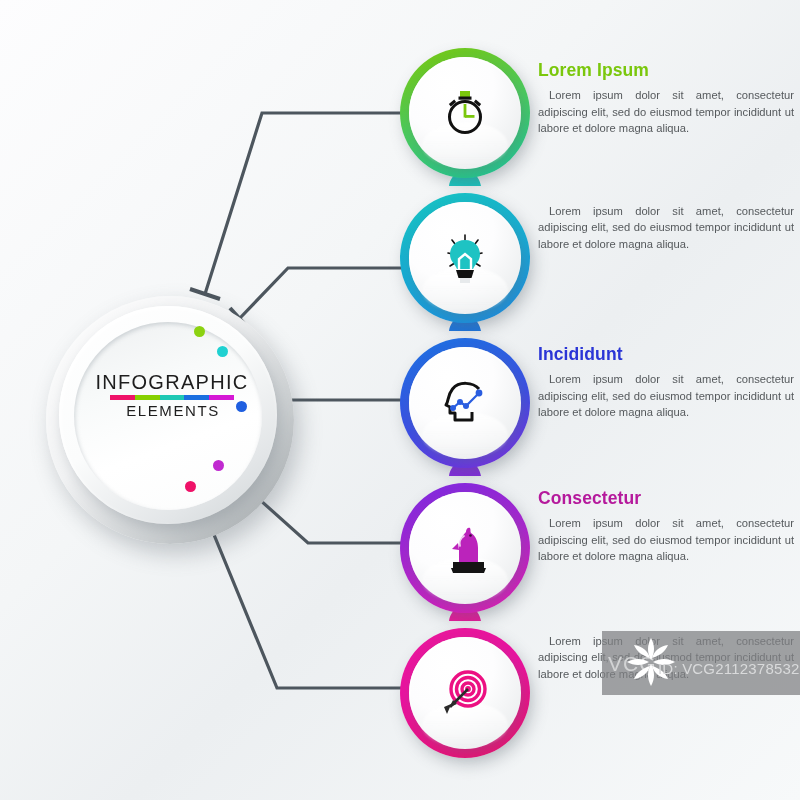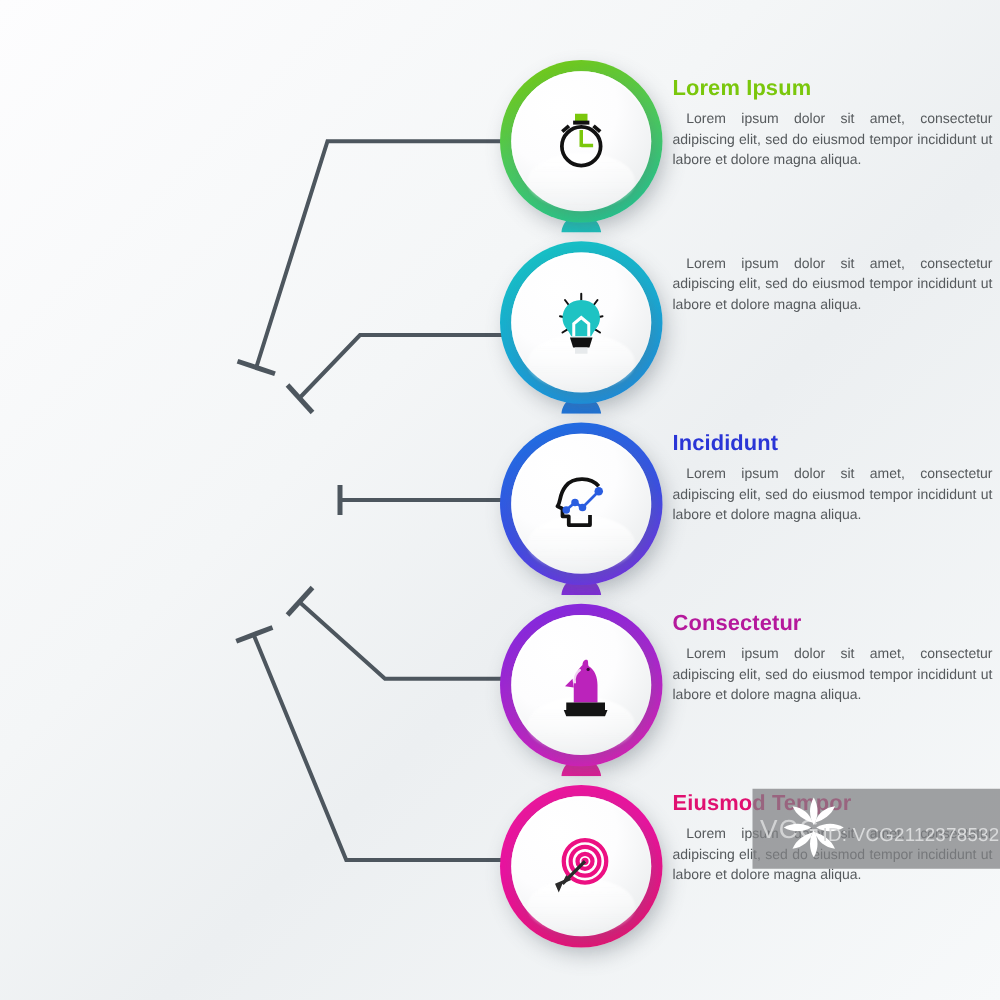--- a/index.html
+++ b/index.html
@@ -279,20 +279,43 @@
   <svg class="neck" style="top:587px" viewBox="0 0 32 34">
     <defs>
       <linearGradient id="neckg4" x1="0" y1="0" x2="0" y2="1">
         <stop offset="0%" stop-color="#e01bb0"></stop>
           <stop offset="100%" stop-color="#e8189a"></stop>
       </linearGradient>
     </defs>
     <path d="M0 0 C2 13 12 13 12 17 C12 21 2 21 0 34 L32 34 C30 21 20 21 20 17 C20 13 30 13 32 0 Z" fill="url(#neckg4)"></path>
   </svg>
 
+  <div id="hub">
+    <div class="hub-outer"></div>
+    <div class="hub-mid"></div>
+    <div class="hub-inner"></div>
+
+    <div class="hub-dot" style="left: 148px; top: 30px; background: rgb(140, 210, 17);"></div>
+    <div class="hub-dot" style="left: 171px; top: 50px; background: rgb(31, 209, 209);"></div>
+    <div class="hub-dot" style="left: 190px; top: 105px; background: rgb(31, 95, 224);"></div>
+    <div class="hub-dot" style="left: 167px; top: 164px; background: rgb(192, 42, 208);"></div>
+    <div class="hub-dot" style="left: 139px; top: 185px; background: rgb(239, 18, 104);"></div>
+
+    <div class="hub-label">
+      <span class="hub-title">INFOGRAPHIC</span>
+      <span class="hub-bar">
+        <span style="background: rgb(239, 18, 104);"></span>
+        <span style="background: rgb(134, 208, 0);"></span>
+        <span style="background: rgb(30, 200, 180);"></span>
+        <span style="background: rgb(26, 111, 224);"></span>
+        <span style="background: rgb(213, 24, 213);"></span>
+      </span>
+      <span class="hub-sub">ELEMENTS</span>
+    </div>
+  </div>
 
   <div class="node" style="top:48px">
     <div class="ring" style="background:linear-gradient(160deg,#7ac70c 0%,#4cc95a 48%,#19c39a 100%);"></div>
     <div class="ring-hole"></div>
     <div class="ring-gloss"></div>
     <div class="node-icon">
       <svg width="52" height="52" viewBox="0 0 52 52">
         <rect x="21" y="4" width="10" height="7" fill="#7ac70c"></rect>
         <rect x="19.5" y="9.5" width="13" height="3.2" fill="#111"></rect>
         <circle cx="26" cy="30" r="15.5" fill="none" stroke="#111" stroke-width="3"></circle>
@@ -390,21 +413,20 @@
     <div class="tb-title" style="color:#2a35d6">Incididunt</div>
     <p class="tb-body">Lorem ipsum dolor sit amet, consectetur adipiscing elit, sed do eiusmod tempor incididunt ut labore et dolore magna aliqua.</p>
   </div>
 
   <div class="text-block" style="top:489px">
     <div class="tb-title" style="color:#b5199c">Consectetur</div>
     <p class="tb-body">Lorem ipsum dolor sit amet, consectetur adipiscing elit, sed do eiusmod tempor incididunt ut labore et dolore magna aliqua.</p>
   </div>
 
   <div class="text-block" style="top:633px">
-    <div class="tb-title" style="color:#e01070">Eiusmod Tempor</div>
     <p class="tb-body">Lorem ipsum dolor sit amet, consectetur adipiscing elit, sed do eiusmod tempor incididunt ut labore et dolore magna aliqua.</p>
   </div>
 
   <div id="watermark">
     <span class="wm-vcg">VCG</span>
     <svg class="wm-star" viewBox="0 0 54 54">
       <g fill="#ffffff">
         <path d="M27 3 C31 10 31 18 27 25 C23 18 23 10 27 3 Z"></path>
         <path d="M51 27 C44 31 36 31 29 27 C36 23 44 23 51 27 Z"></path>
         <path d="M27 51 C23 44 23 36 27 29 C31 36 31 44 27 51 Z"></path>

